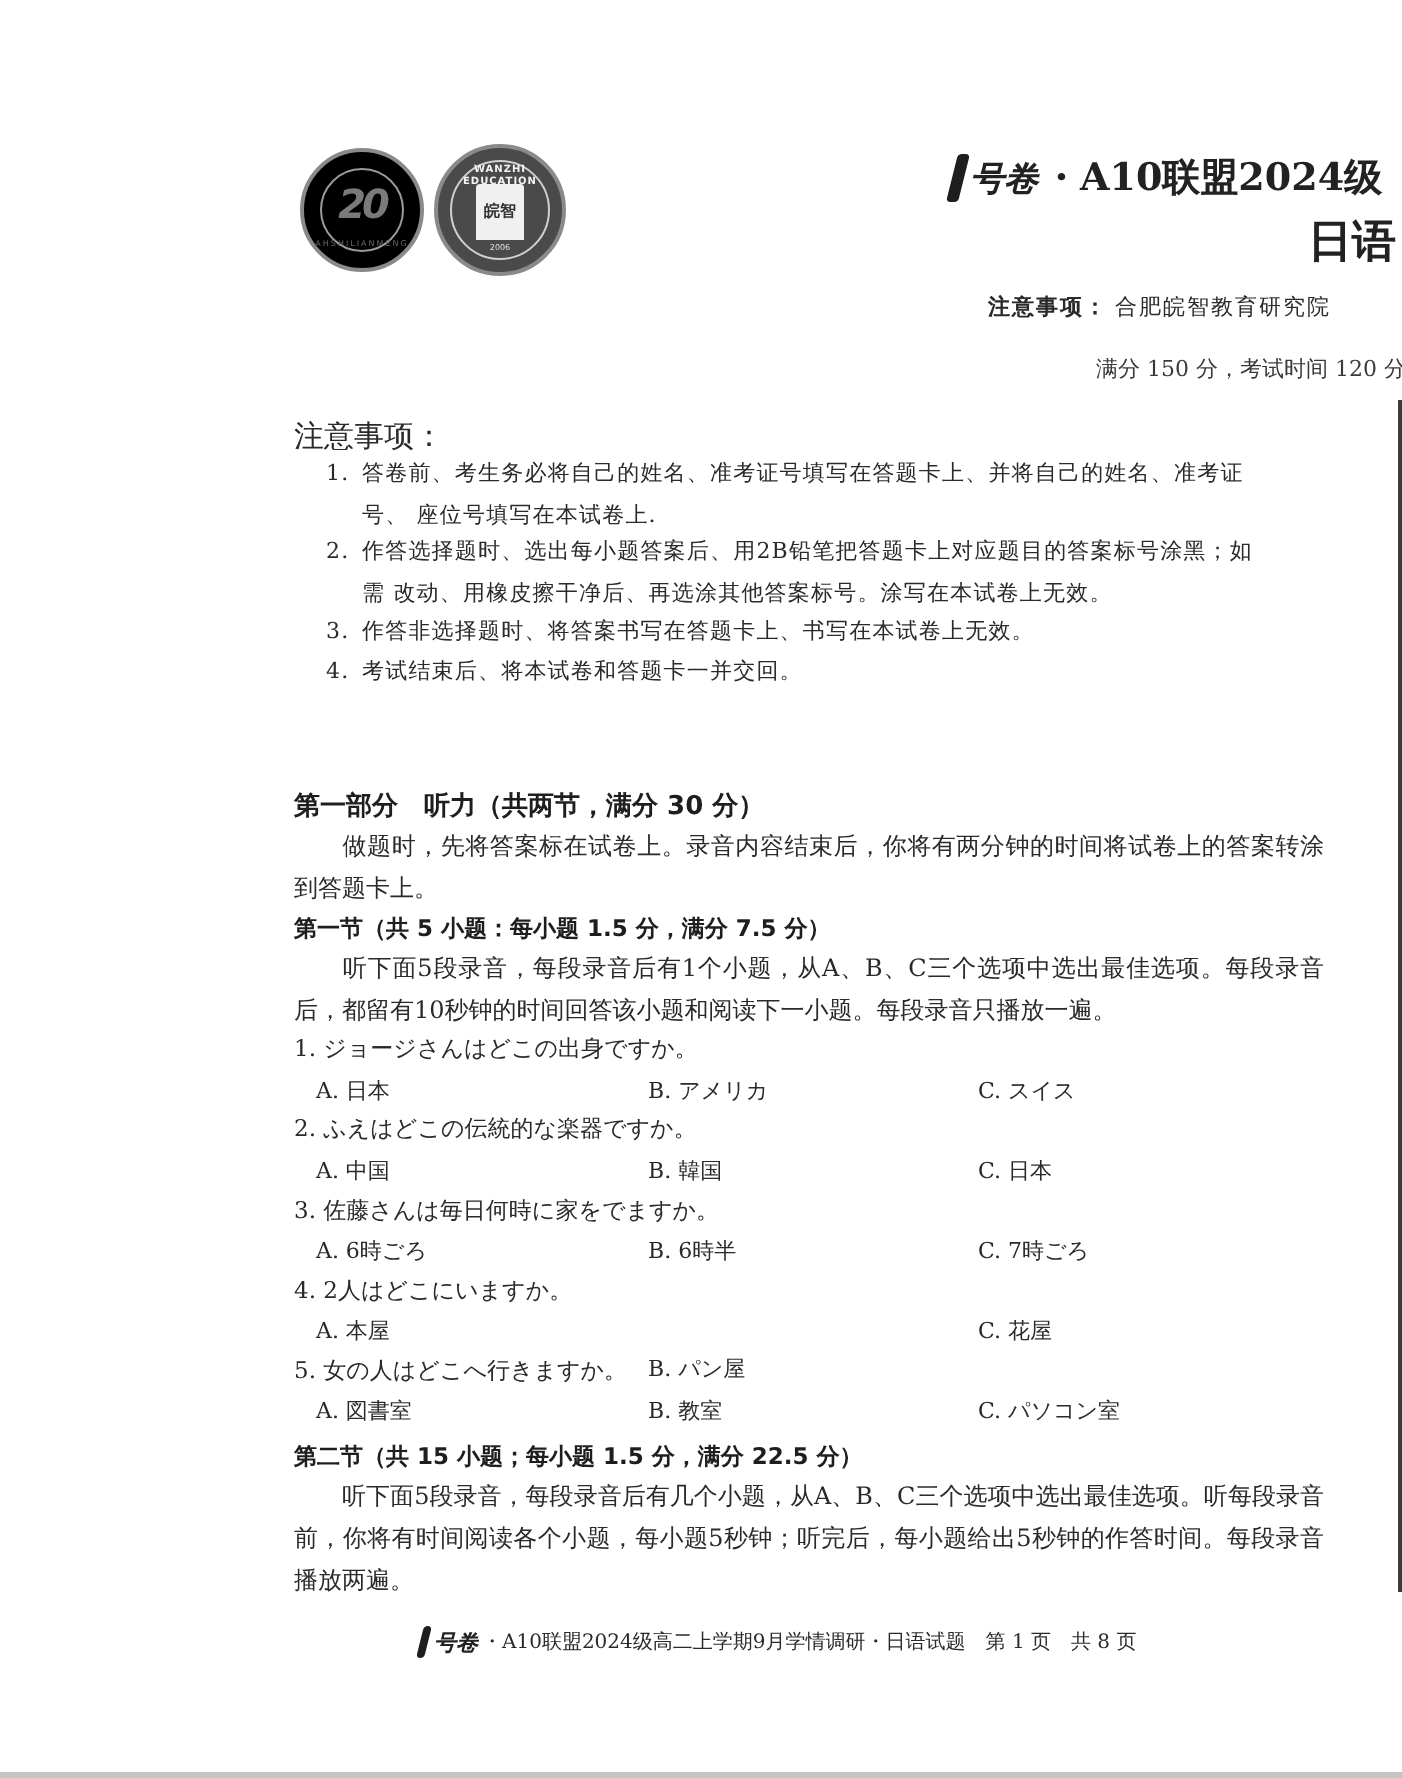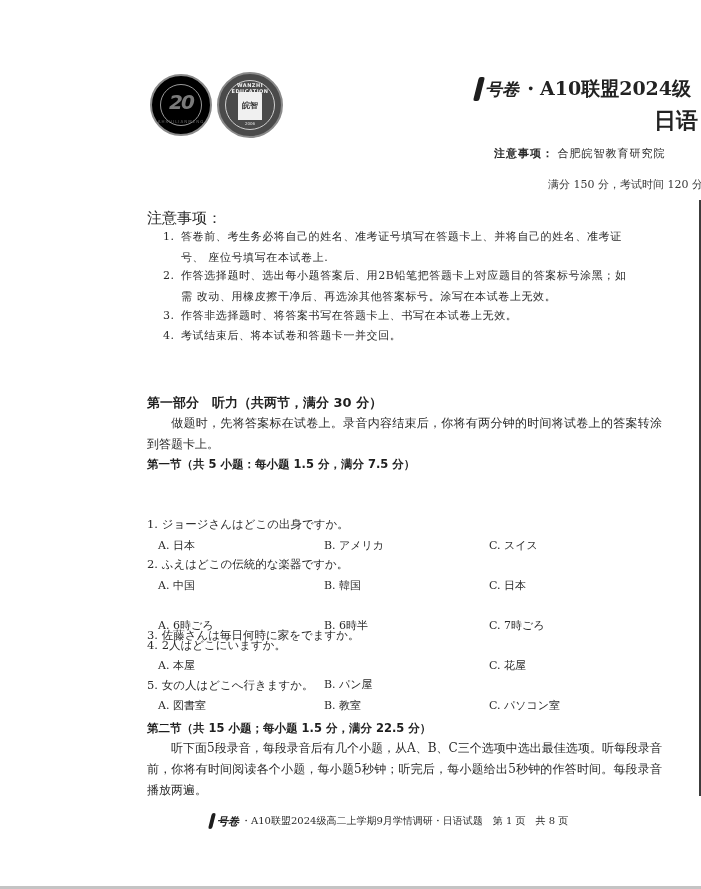--- a/index.html
+++ b/index.html
@@ -316,32 +316,35 @@
   <div class="note" style="top:325px;">
     <span class="num">4.</span><span class="body">考试结束后、将本试卷和答题卡一并交回。</span>
   </div>
 
   <div class="h-part">第一部分　听力（共两节，满分 30 分）</div>
   <div class="para" style="top:413px;">
     <span class="indent"></span><span>做题时，先将答案标在试卷上。录音内容结束后，你将有两分钟的时间将试卷上的答案转涂到答题卡上。</span>
   </div>
 
   <div class="h-sec" style="top:457px;">第一节（共 5 小题：每小题 1.5 分，满分 7.5 分）</div>
+  <div class="para" style="top:474px;">
+    <span class="indent"></span><span>听下面5段录音，每段录音后有1个小题，从A、B、C三个选项中选出最佳选项。每段录音后，都留有10秒钟的时间回答该小题和阅读下一小题。每段录音只播放一遍。</span>
+  </div>
 
   <div class="q" style="top:517px;">1. ジョージさんはどこの出身ですか。</div>
   <div class="opt opt-a" style="top:538px;">A. 日本</div>
   <div class="opt opt-b" style="top:538px;">B. アメリカ</div>
   <div class="opt opt-c" style="top:538px;">C. スイス</div>
 
   <div class="q" style="top:557px;">2. ふえはどこの伝統的な楽器ですか。</div>
   <div class="opt opt-a" style="top:578px;">A. 中国</div>
   <div class="opt opt-b" style="top:578px;">B. 韓国</div>
   <div class="opt opt-c" style="top:578px;">C. 日本</div>
 
-  <div class="q" style="top:598px;margin-top:30px;">3. 佐藤さんは毎日何時に家をでますか。</div>
+  <div class="q" style="top:598px;">3. 佐藤さんは毎日何時に家をでますか。</div>
   <div class="opt opt-a" style="top:618px;">A. 6時ごろ</div>
   <div class="opt opt-b" style="top:618px;">B. 6時半</div>
   <div class="opt opt-c" style="top:618px;">C. 7時ごろ</div>
 
   <div class="q" style="top:638px;">4. 2人はどこにいますか。</div>
   <div class="opt opt-a" style="top:658px;">A. 本屋</div>
   <div class="opt opt-b" style="top:658px;margin-top:19px;">B. パン屋</div>
   <div class="opt opt-c" style="top:658px;">C. 花屋</div>
 
   <div class="q" style="top:678px;">5. 女の人はどこへ行きますか。</div>

